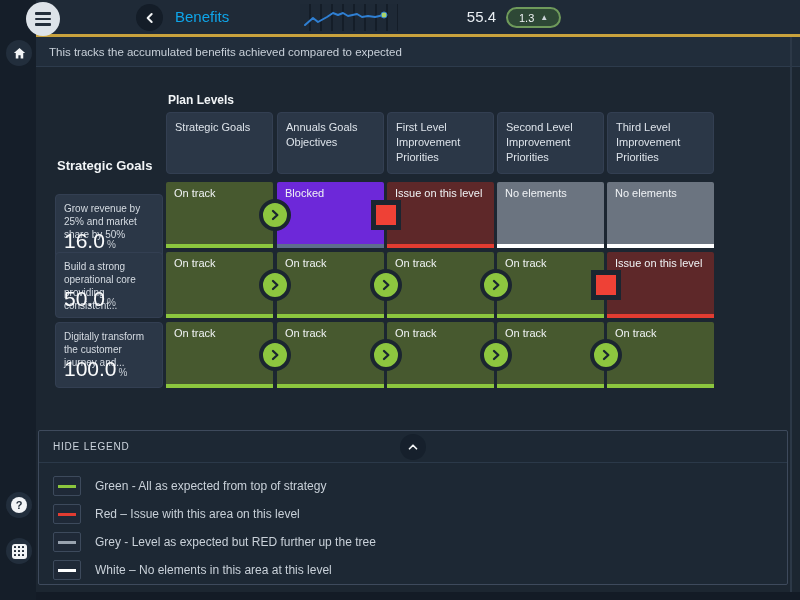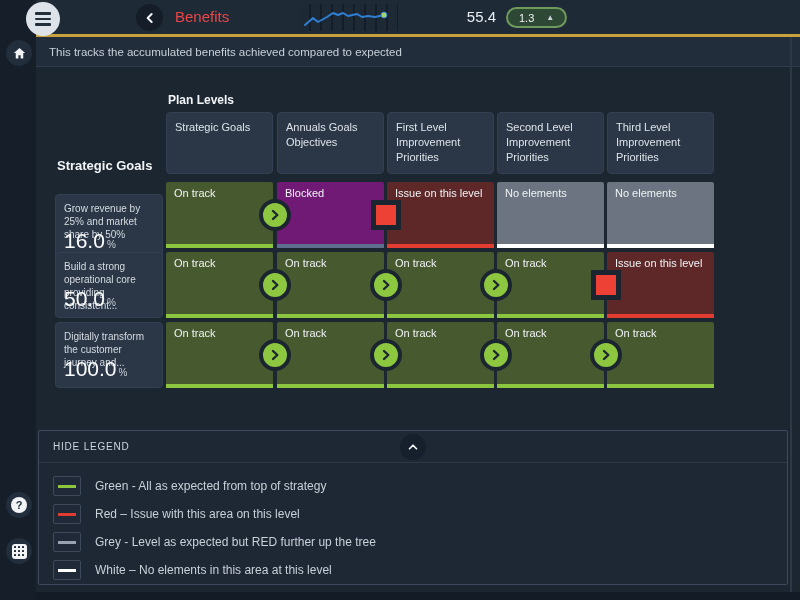--- a/index.html
+++ b/index.html
@@ -21,25 +21,25 @@
                 display:grid; grid-template-columns:repeat(3,1fr); gap:1.5px; padding:2.5px; }
   .grid-inner span { background:#1e2936; border-radius:0.5px; }
 
   
   #header { left:36px; top:0; width:764px; height:34px; background:#1f2a37; }
   #hamburger { left:26px; top:2px; width:34px; height:34px; border-radius:50%; background:#dde3e9;
                display:flex; flex-direction:column; align-items:center; justify-content:center; gap:3px; cursor:pointer; z-index:5; }
   #hamburger i { display:block; width:16px; height:2.5px; background:#232e3b; border-radius:1px; }
   #back-btn { left:136px; top:4px; width:27px; height:27px; border-radius:50%; background:#141d28;
               display:flex; align-items:center; justify-content:center; cursor:pointer; }
-  #page-title { left:175px; top:8px; font-size:15px; color:#ef4444; }
+  #page-title { left:175px; top:8px; font-size:15px; color:#0ea5e9; }
   #spark-panel { left:300px; top:4px; width:98px; height:27px; background:#141d28;
                  background-image:repeating-linear-gradient(90deg,#1e2936 0 9px,#141d28 9px 11px); }
   #metric-value { left:448px; top:8px; width:48px; text-align:right; font-size:15px; color:#e9eef3; }
-  #trend-badge { left:506px; top:7px; height:21px; display:inline-flex; align-items:center; gap:12px;
+  #trend-badge { left:506px; top:7px; height:21px; display:inline-flex; align-items:center; gap:6px;
                  padding:0 11px; border:2px solid #6f9a5b; border-radius:11px; background:#2e4836; cursor:pointer; }
   #trend-badge .val { font-size:11px; color:#f0f3f5; }
   #trend-badge .arr { font-size:8px; color:#ccd3da; }
 
   #gold-line { left:36px; top:34px; width:764px; height:3px; background:#c9a23d; }
 
   #subtitle-bar { left:36px; top:37px; width:764px; height:30px; background:#212d3b;
                   border-bottom:1px solid #2d3b4c; display:flex; align-items:center; padding-left:13px; }
   #subtitle-bar span { font-size:11.5px; color:#c8d0d9; }
 
@@ -140,21 +140,21 @@
     <div class="hdr-card" style="position: absolute; pointer-events: auto; left: 166px; top: 112px; width: 107px; height: 62px;">Strategic Goals</div>
     <div class="hdr-card" style="position: absolute; pointer-events: auto; left: 277px; top: 112px; width: 107px; height: 62px;">Annuals Goals Objectives</div>
     <div class="hdr-card" style="position: absolute; pointer-events: auto; left: 387px; top: 112px; width: 107px; height: 62px;">First Level Improvement Priorities</div>
     <div class="hdr-card" style="position: absolute; pointer-events: auto; left: 497px; top: 112px; width: 107px; height: 62px; padding-left: 8px;">Second Level Improvement Priorities</div>
     <div class="hdr-card" style="position: absolute; pointer-events: auto; left: 607px; top: 112px; width: 107px; height: 62px;">Third Level Improvement Priorities</div>
     <div class="row-card" style="position: absolute; pointer-events: auto; left: 55px; top: 182px; width: 108px; height: 66px; margin-top: 12px;">
       <div class="row-desc">Grow revenue by 25% and market share by 50%</div>
       <div class="row-val">16.0<span class="row-unit">%</span></div>
     </div>
     <div class="cell" style="position: absolute; pointer-events: auto; left: 166px; top: 182px; width: 107px; height: 66px; background: rgb(71, 89, 47); border-bottom: 4px solid rgb(140, 198, 62);">On track</div>
-    <div class="cell" style="position: absolute; pointer-events: auto; left: 277px; top: 182px; width: 107px; height: 66px; background: #701a75; border-bottom: 4px solid rgb(93, 110, 142);">Blocked</div>
+    <div class="cell" style="position: absolute; pointer-events: auto; left: 277px; top: 182px; width: 107px; height: 66px; background: #6d28d9; border-bottom: 4px solid rgb(93, 110, 142);">Blocked</div>
     <div class="cell" style="position: absolute; pointer-events: auto; left: 387px; top: 182px; width: 107px; height: 66px; background: rgb(94, 40, 41); border-bottom: 4px solid rgb(226, 60, 49);">Issue on this level</div>
     <div class="cell" style="position: absolute; pointer-events: auto; left: 497px; top: 182px; width: 107px; height: 66px; background: rgb(107, 116, 128); border-bottom: 4px solid rgb(255, 255, 255);">No elements</div>
     <div class="cell" style="position: absolute; pointer-events: auto; left: 607px; top: 182px; width: 107px; height: 66px; background: rgb(107, 116, 128); border-bottom: 4px solid rgb(255, 255, 255);">No elements</div>
     <div class="conn-circle" style="position: absolute; pointer-events: auto; left: 259px; top: 199px;">
       <svg width="16" height="16" viewBox="0 0 24 24">
         <polyline points="9,6 15.5,12 9,18" fill="none" stroke="#1b2530" stroke-width="3.5" stroke-linecap="round" stroke-linejoin="round"></polyline>
       </svg>
     </div>
     <div class="conn-square" style="position: absolute; pointer-events: auto; left: 370.5px; top: 200px;"></div>
     <div class="row-card" style="position: absolute; pointer-events: auto; left: 55px; top: 252px; width: 108px; height: 66px;">

